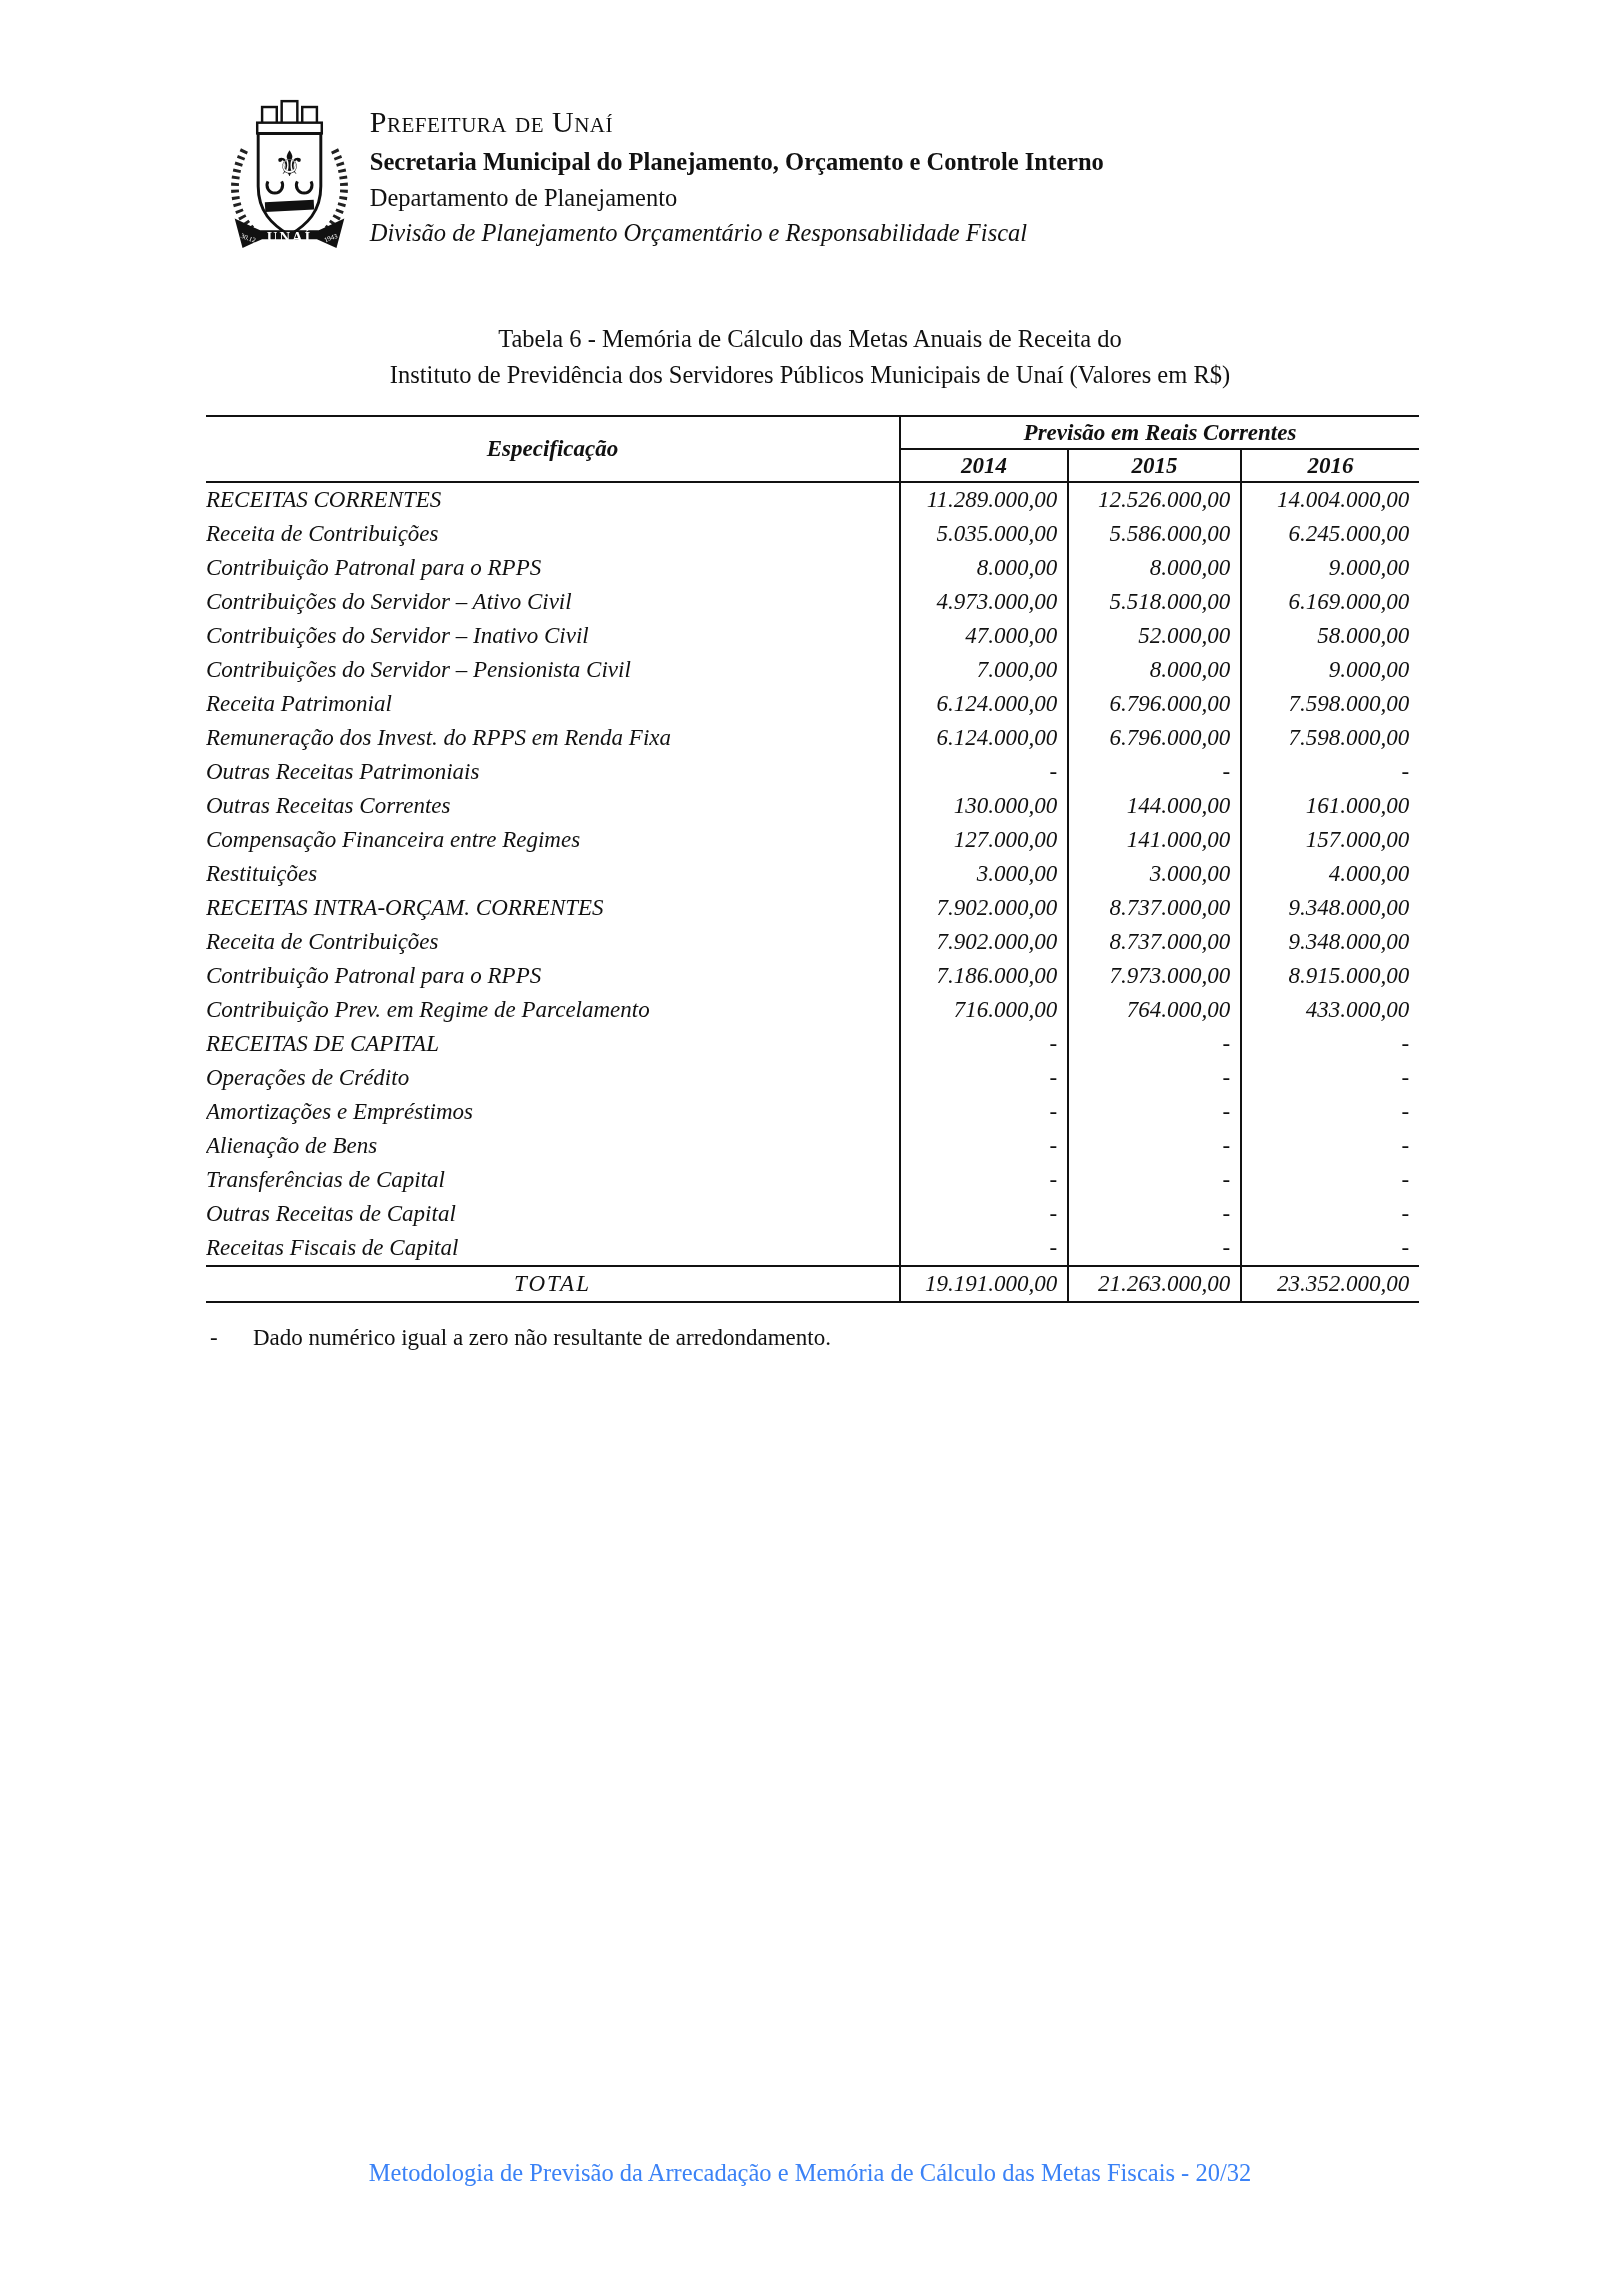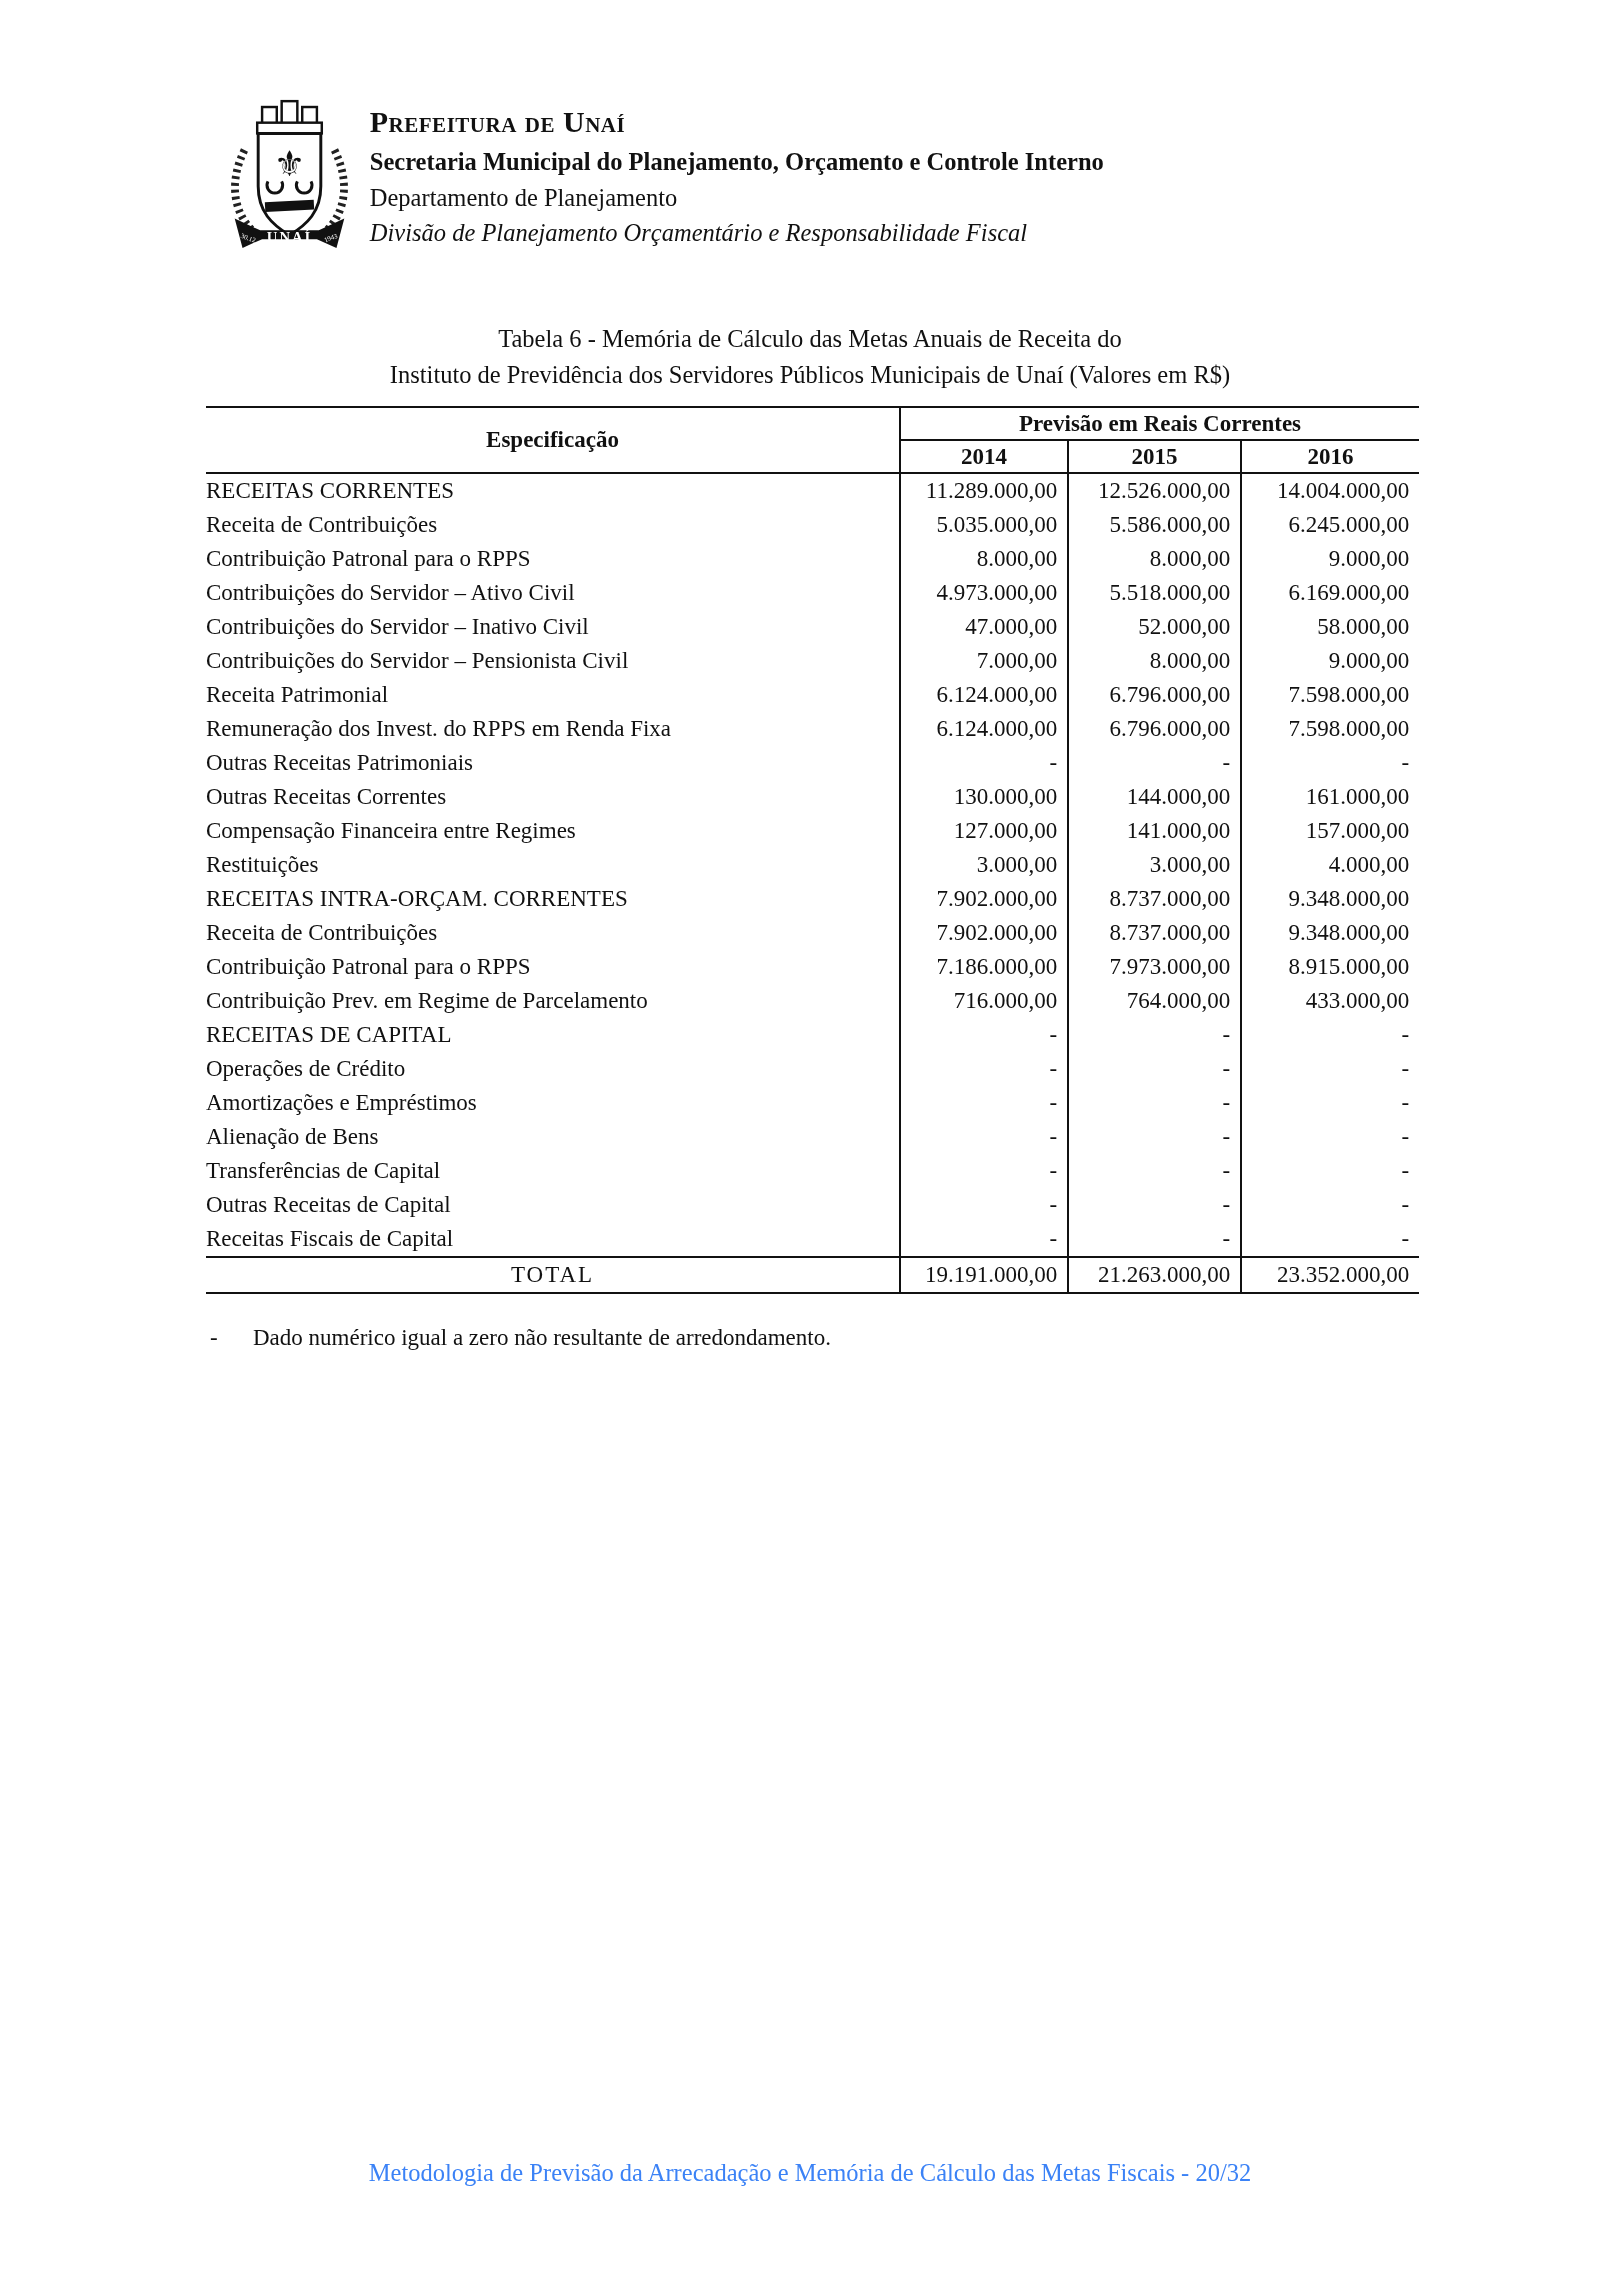--- a/index.html
+++ b/index.html
@@ -10,34 +10,35 @@
     background:#ffffff;
     font-family:"Liberation Serif", serif;
     color:#111;
     overflow:hidden;
   }
 
   
   .letterhead{position:absolute;top:93px;left:221px;display:flex;gap:11.8px;}
   .logo-box{width:137px;height:167px;flex:0 0 auto;}
   .lh-text{padding-top:5.9px;}
-  .lh1{font-size:30px;font-weight:bold;font-variant:small-caps;line-height:45px;letter-spacing:0.5px;}
+  .lh1{font-size:30px;font-weight:normal;font-variant:small-caps;line-height:45px;letter-spacing:0.5px;}
   .lh2{font-size:24.5px;font-weight:bold;line-height:36px;}
   .lh3{font-size:24.5px;line-height:35px;}
   .lh4{font-size:24.5px;font-style:italic;line-height:35px;}
 
   
   .doc-title{position:absolute;top:321px;left:0;right:0;text-align:center;
              font-size:24.5px;line-height:36px;}
 
   
   table.budget{
-    position:absolute;top:406px;left:206px;width:1212px;
+    position:absolute;top:415px;left:206px;width:1212px;
     border-collapse:collapse;table-layout:fixed;
     font-size:23px;
+    font-style:italic;
   }
   table.budget col.c-spec{width:694px;}
   table.budget col.c-y1{width:168px;}
   table.budget col.c-y2{width:173px;}
   table.budget col.c-y3{width:178px;}
 
   table.budget th{font-weight:bold;text-align:center;padding:0;}
   table.budget thead tr{height:33px;}
   table.budget th.spec{border-top:2px solid #111;border-bottom:2.9px solid #111;}
   table.budget th.group{border-top:2px solid #111;border-bottom:2px solid #111;border-left:2px solid #111;}

